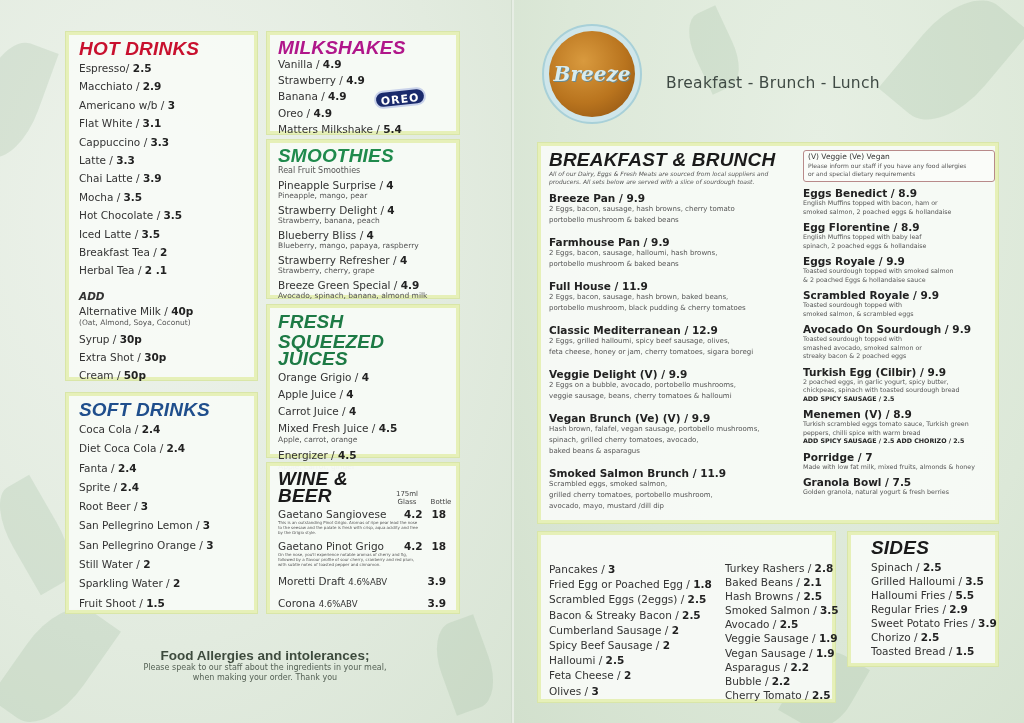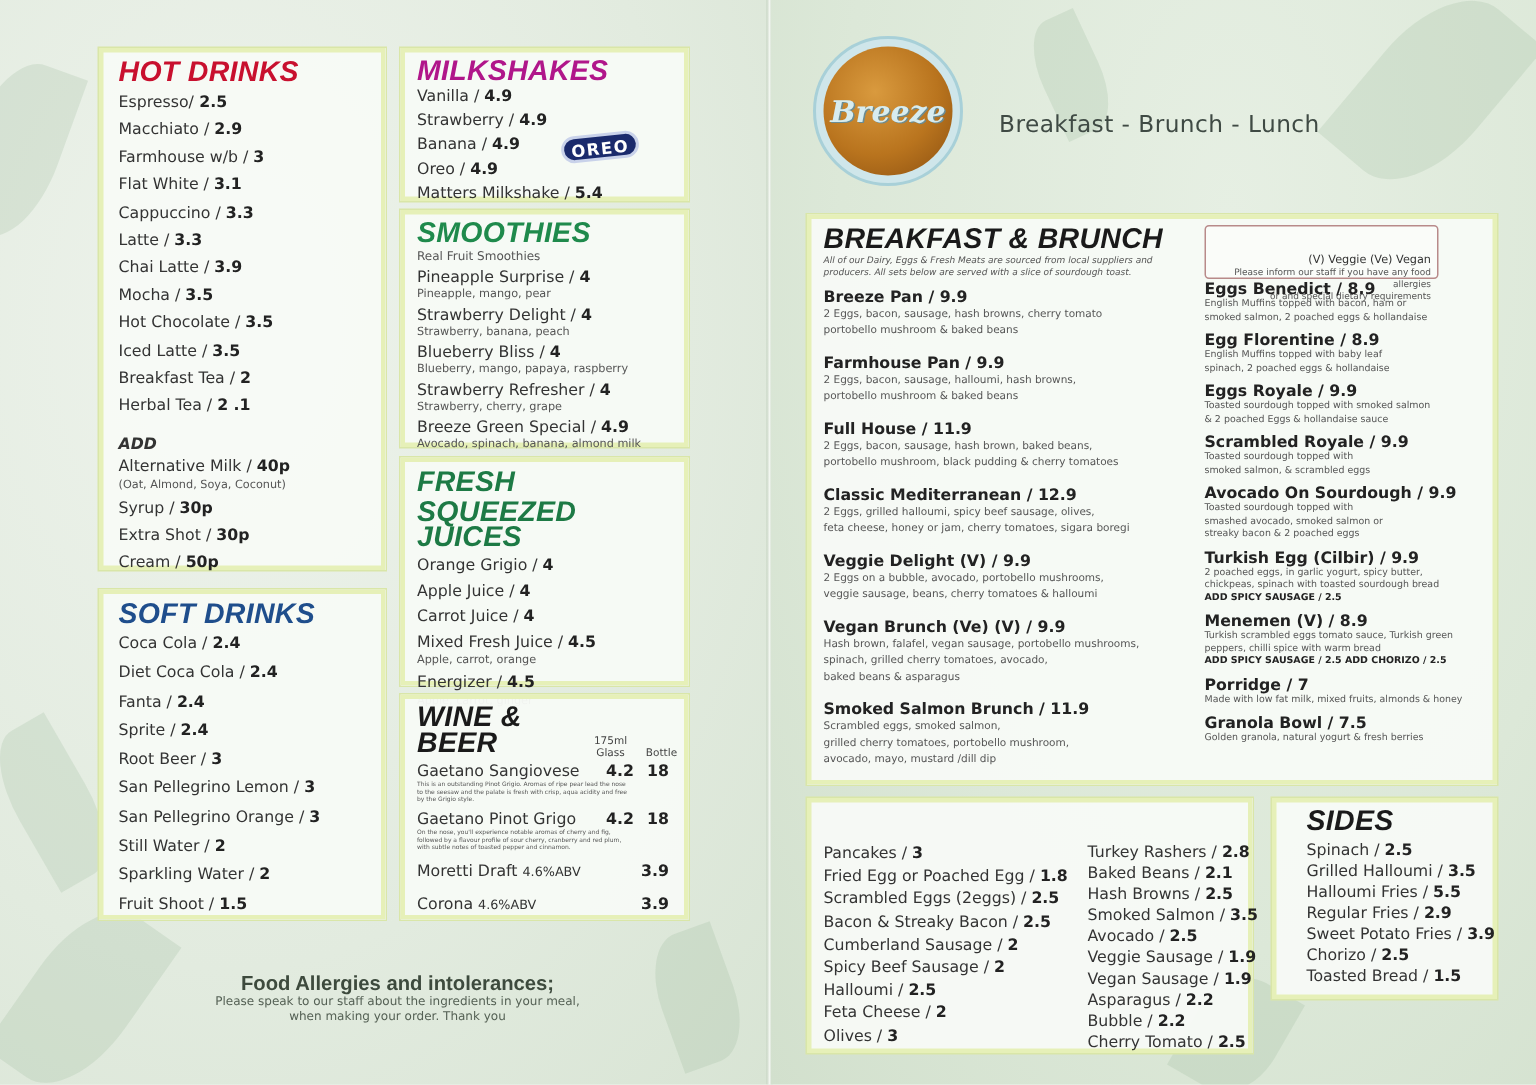--- a/index.html
+++ b/index.html
@@ -49,21 +49,21 @@
   <div class="leaf" style="left:-20px;top:40px;width:60px;height:120px;transform:rotate(20deg);"></div>
   <div class="leaf" style="left:10px;top:480px;width:50px;height:110px;transform:rotate(-30deg);"></div>
   <div class="leaf" style="left:20px;top:600px;width:70px;height:130px;transform:rotate(35deg);"></div>
   <div class="leaf" style="left:440px;top:620px;width:50px;height:90px;transform:rotate(-20deg);"></div>
 
   <div class="box" style="left:66px;top:32px;width:191px;height:348px;padding:4px 10px;">
     <div class="title" style="color:#c8102e;">HOT DRINKS</div>
     <div id="hot-list">
         <div class="item"><span>Espresso/</span><b> 2.5</b></div>
         <div class="item"><span>Macchiato / </span><b>2.9</b></div>
-        <div class="item"><span>Farmhouse w/b / </span><b>3</b></div>
+        <div class="item"><span>Americano w/b / </span><b>3</b></div>
         <div class="item"><span>Flat White / </span><b>3.1</b></div>
         <div class="item"><span>Cappuccino / </span><b>3.3</b></div>
         <div class="item"><span>Latte / </span><b>3.3</b></div>
         <div class="item"><span>Chai Latte / </span><b>3.9</b></div>
         <div class="item"><span>Mocha / </span><b>3.5</b></div>
         <div class="item"><span>Hot Chocolate / </span><b>3.5</b></div>
         <div class="item"><span>Iced Latte / </span><b>3.5</b></div>
         <div class="item"><span>Breakfast Tea / </span><b>2</b></div>
         <div class="item"><span>Herbal Tea / </span><b>2 .1</b></div>
       </div>
@@ -195,21 +195,21 @@
         <div class="bitem-name" style="margin-top: 10px;">Vegan Brunch (Ve) (V) / 9.9</div>
         <div class="bitem-desc">Hash brown, falafel, vegan sausage, portobello mushrooms,</div>
         <div class="bitem-desc">spinach, grilled cherry tomatoes, avocado,</div>
         <div class="bitem-desc">baked beans &amp; asparagus</div>
         <div class="bitem-name" style="margin-top: 10px;">Smoked Salmon Brunch / 11.9</div>
         <div class="bitem-desc">Scrambled eggs, smoked salmon,</div>
         <div class="bitem-desc">grilled cherry tomatoes, portobello mushroom,</div>
         <div class="bitem-desc">avocado, mayo, mustard /dill dip</div>
       </div>
 
-    <div style="position:absolute;left:262px;top:4px;width:156px;height:32px;border:1px solid #b88a8a;border-radius:3px;padding:17px 4px;background:#fafcf9;text-align:right;">
+    <div style="position:absolute;left:262px;top:4px;width:192px;height:32px;border:1px solid #b88a8a;border-radius:3px;padding:1px 4px;background:#fafcf9;">
       <div style="font-size:7.5px;color:#333;line-height:10px;">(V) Veggie (Ve) Vegan</div>
       <div style="font-size:6px;color:#555;line-height:8px;">Please inform our staff if you have any food allergies</div>
       <div style="font-size:6px;color:#555;line-height:8px;">or and special dietary requirements</div>
     </div>
     <div id="bk-right" style="position:absolute;left:262px;top:37px;width:190px;">
         <div class="bitem-name" style="margin-top: 4px;">Eggs Benedict / 8.9</div>
         <div class="bitem-desc" style="font-size: 6.3px; line-height: 8.5px;">English Muffins topped with bacon, ham or</div>
         <div class="bitem-desc" style="font-size: 6.3px; line-height: 8.5px;">smoked salmon, 2 poached eggs &amp; hollandaise</div>
         <div class="bitem-name" style="margin-top: 5px;">Egg Florentine / 8.9</div>
         <div class="bitem-desc" style="font-size: 6.3px; line-height: 8.5px;">English Muffins topped with baby leaf</div>

